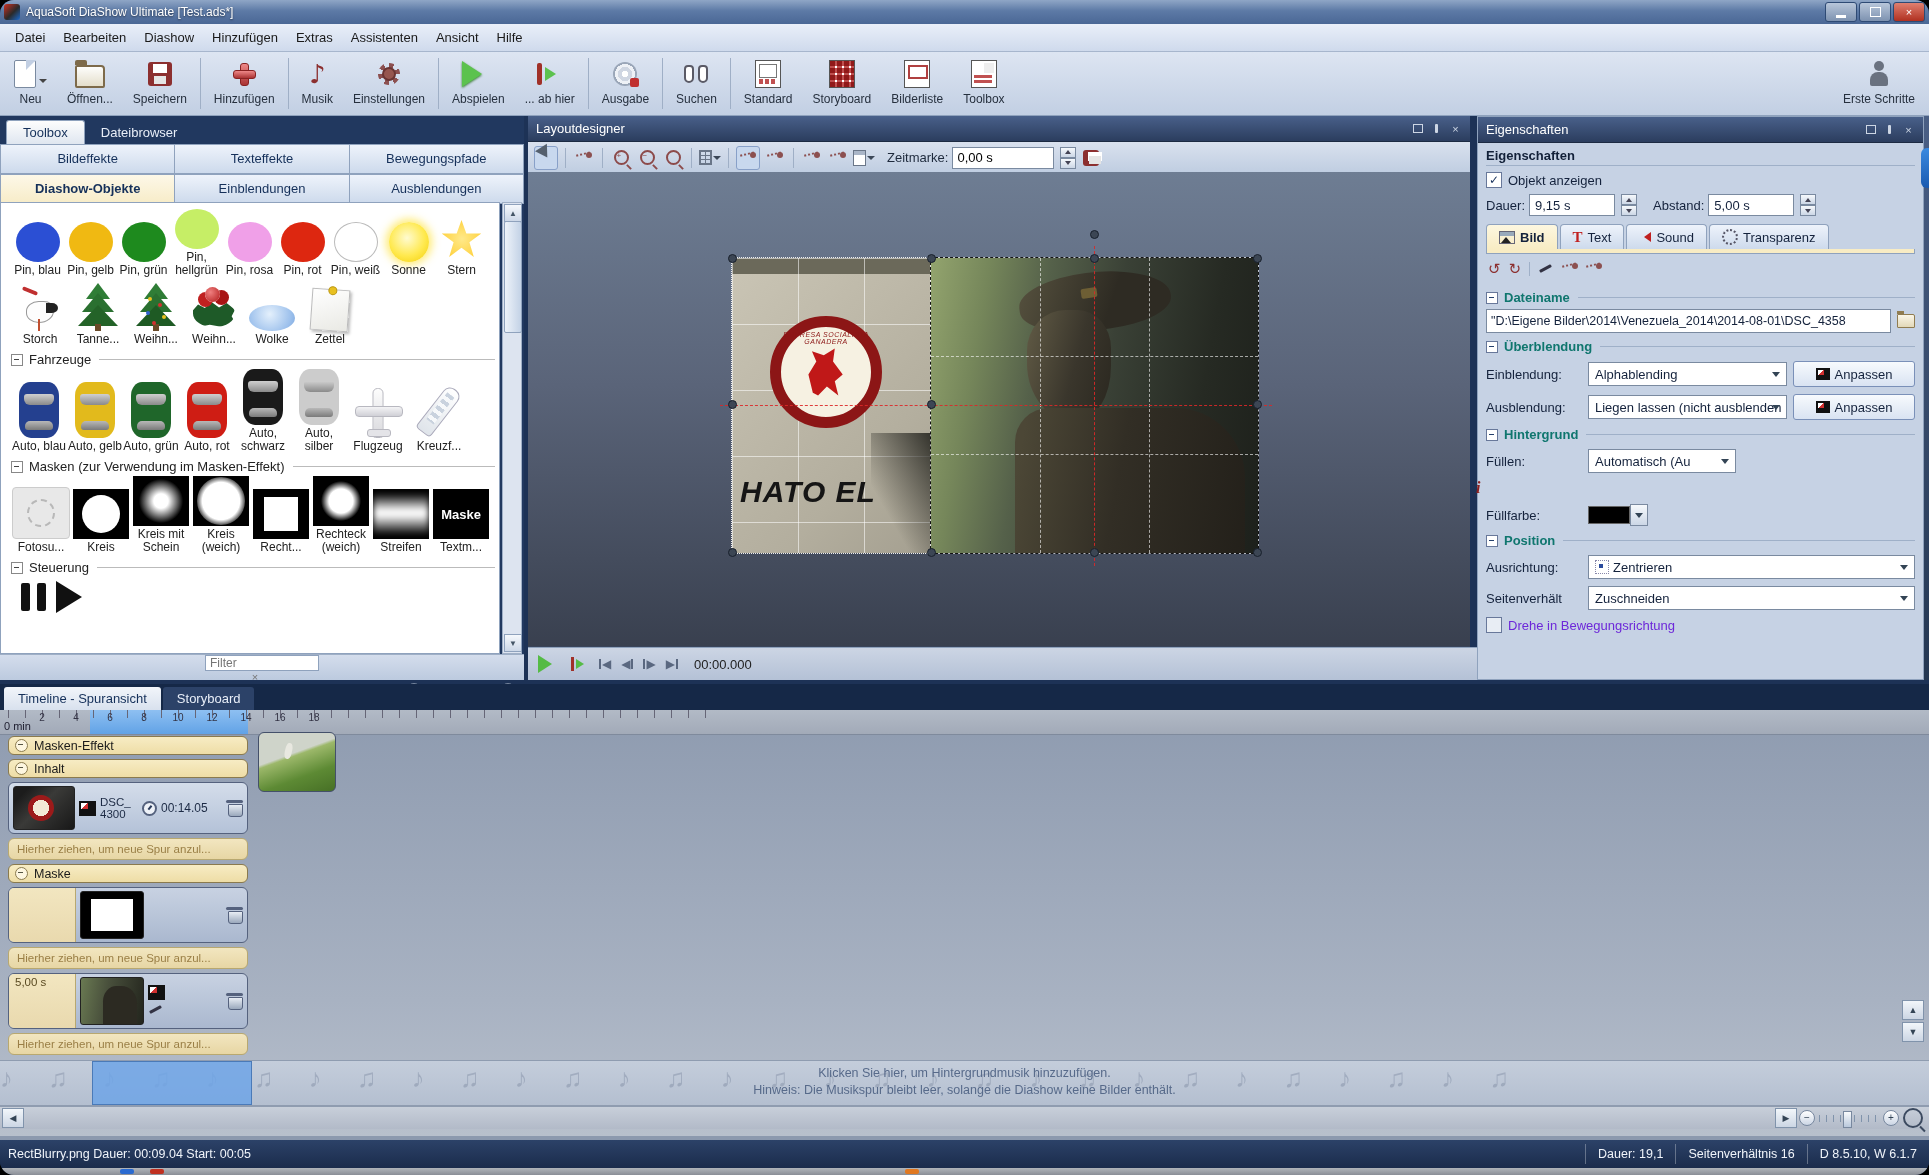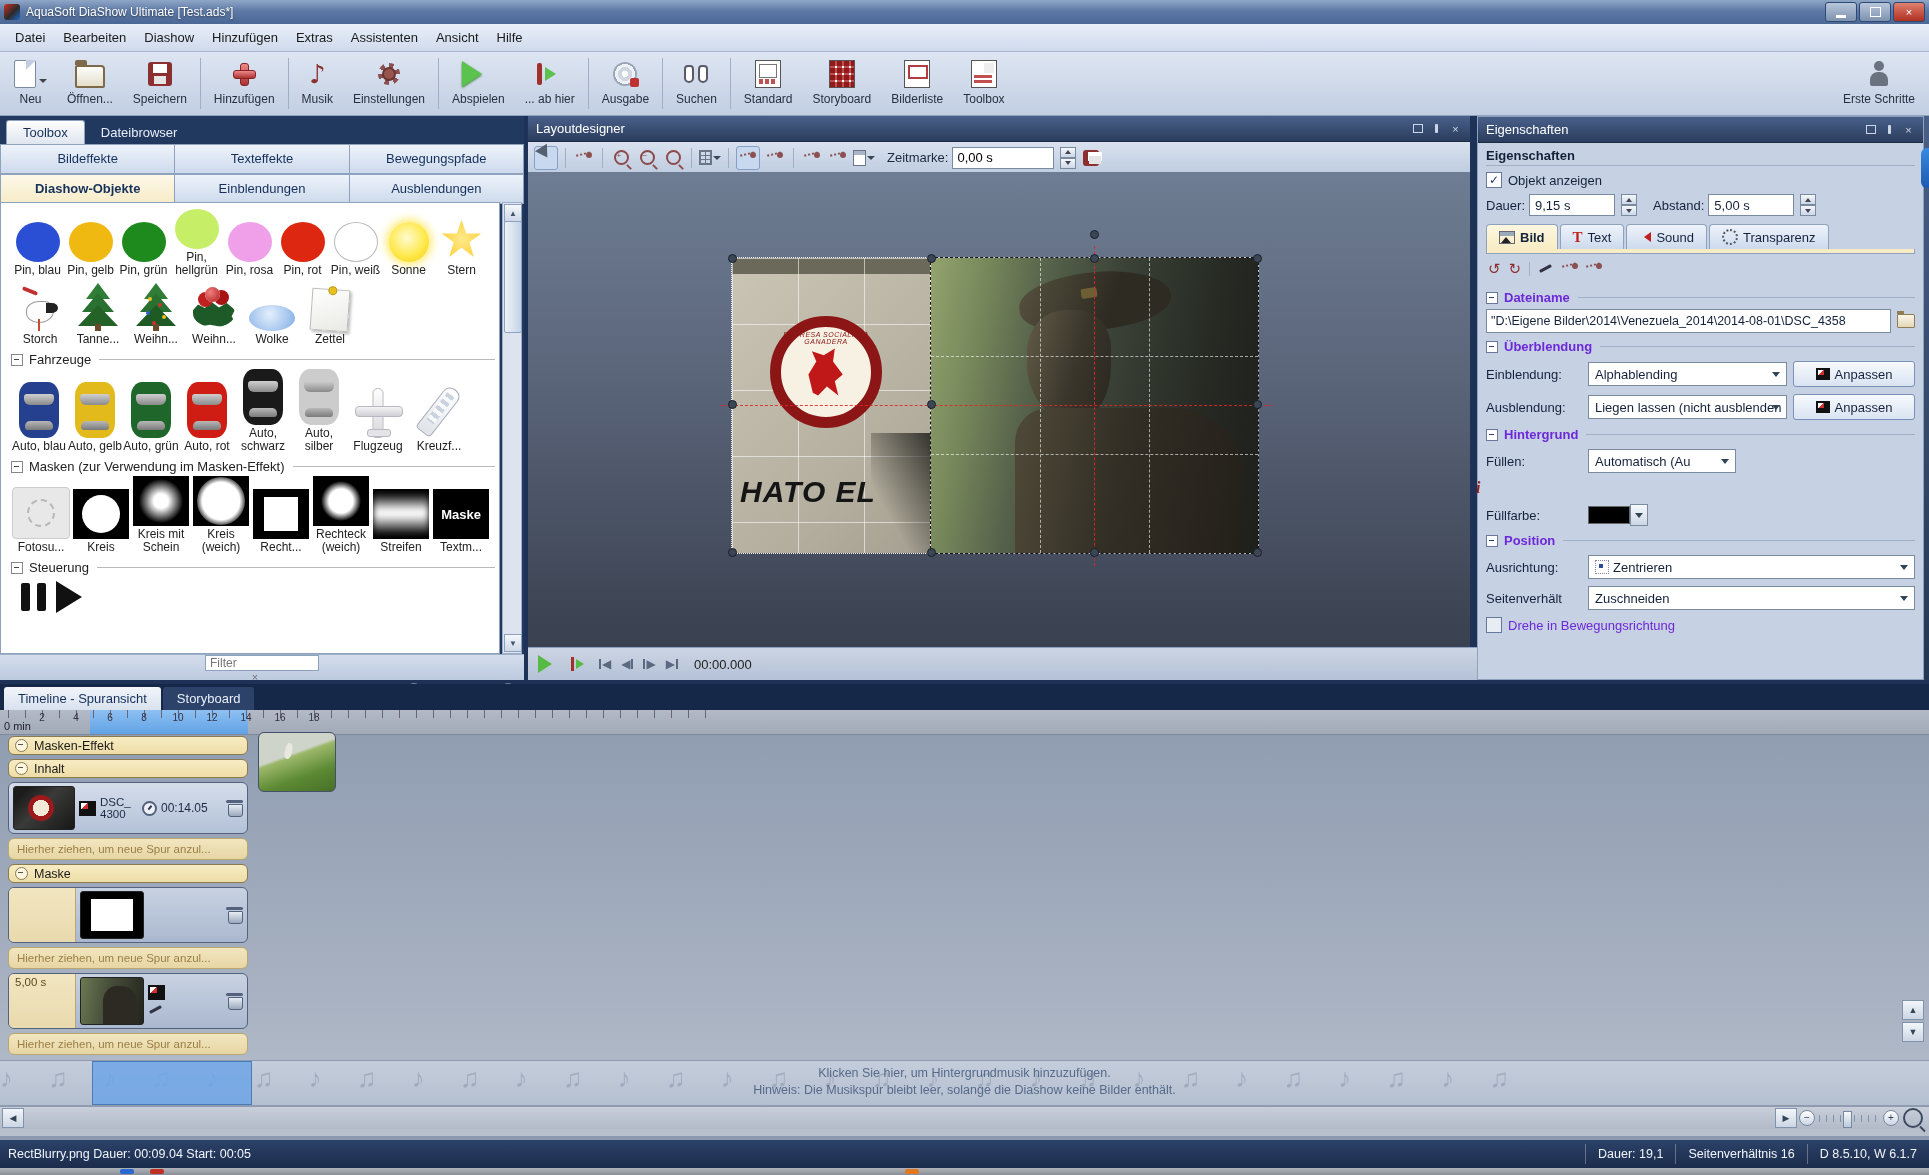--- a/index.html
+++ b/index.html
@@ -1,18 +1,18 @@
 <!DOCTYPE html>
 <html><head>
 <meta charset="utf-8">
 <style>
   html,body{margin:0;padding:0;background:#000;}
   #app{position:relative;width:1929px;height:1175px;overflow:hidden;
        font-family:"Liberation Sans","DejaVu Sans",sans-serif;font-size:13px;
-       background:#1d3256;color:#1a1a1a;}
+       background:#1d3256;color:#1a1a1a;border-radius:14px;}
   .abs{position:absolute;}
   
   .titlebar{left:0;top:0;width:100%;height:24px;
     background:linear-gradient(#8fa6c6,#5d7aa6 45%,#4a6795);display:flex;align-items:center;color:#fff;}
   .app-icon{width:16px;height:16px;margin:0 6px 0 4px;background:linear-gradient(135deg,#d03020 0%,#2a2a2a 55%,#1a6ad0 100%);border-radius:3px;}
   .title-text{font-size:12px;text-shadow:0 1px 2px rgba(0,0,0,.5);}
   .win-btns{position:absolute;right:4px;top:2px;display:flex;gap:2px;}
   .win-btn{width:30px;height:18px;border:1px solid #2e4a74;border-radius:3px;
     background:linear-gradient(#b8c6da,#7d92b0);display:flex;align-items:center;justify-content:center;color:#fff;font-size:11px;}
   .win-btn.close{background:linear-gradient(#e08070,#b03020);}
@@ -230,21 +230,21 @@
      background:linear-gradient(#eef3fb,#cddaec);margin-right:2px;font-size:13px;}
   .ptab.active{background:linear-gradient(#fdf7e0,#f8ecc4);font-weight:bold;}
   .ptab .mtn{width:14px;height:11px;background:linear-gradient(#9ab 40%,transparent 40%);position:relative;overflow:hidden;border:1px solid #667;}
   .ptab .mtn::after{content:"";position:absolute;left:1px;bottom:0;border:5px solid transparent;border-bottom:6px solid #222;}
   .ptab .tt{color:#c02020;font-family:"Liberation Serif",serif;font-weight:bold;font-size:15px;line-height:12px;}
   .ptab .spk{width:0;height:0;border:5px solid transparent;border-right:7px solid #c02020;position:relative;}
   .ptab .swirl{width:12px;height:12px;border:2px dotted #556;border-radius:50%;}
   .ptab-strip{height:4px;background:#f8ecc4;border:1px solid #8fa2bd;border-top:none;margin-bottom:4px;}
   .minitools{display:flex;align-items:center;gap:8px;padding:2px 2px 6px;color:#8c3030;font-size:15px;}
   .mt-sep{width:1px;height:14px;background:#9fb0c8;}
-  .grp-hdr{display:flex;align-items:center;font-weight:bold;color:#6d28d9;margin:6px 0 4px;}
+  .grp-hdr{display:flex;align-items:center;font-weight:bold;color:#0f766e;margin:6px 0 4px;}
   .grp-hdr .box{width:10px;height:10px;border:1px solid #68789a;background:#fff;margin-right:6px;position:relative;}
   .grp-hdr .box::after{content:"";position:absolute;left:2px;top:4px;width:5px;height:1px;background:#24406c;}
   .grp-hdr .line{flex:1;height:1px;background:#9fb0c8;margin-left:8px;}
   .pathrow{display:flex;align-items:center;gap:4px;margin:4px 0;}
   .pathinput{flex:1;height:22px;background:#fff;border:1px solid #7a8aa0;display:flex;align-items:center;padding:0 4px;font-size:12.5px;white-space:nowrap;overflow:hidden;}
   .minifolder{width:16px;height:12px;background:linear-gradient(#fbf6e8,#e2d8b8);border:1px solid #907c50;border-radius:1px 2px 1px 1px;position:relative;flex:none;margin-left:2px;}
   .minifolder::before{content:"";position:absolute;left:-1px;top:-4px;width:7px;height:3px;background:#907c50;}
   .frow{display:grid;grid-template-columns:96px 1fr 122px;align-items:center;gap:6px;margin:7px 0;}
   .frow2{display:grid;grid-template-columns:96px auto auto;align-items:center;gap:6px;margin:7px 0;}
   .dd{height:22px;background:#fff;border:1px solid #7a8aa0;display:flex;align-items:center;padding:0 20px 0 6px;position:relative;white-space:nowrap;overflow:hidden;font-size:13px;}

